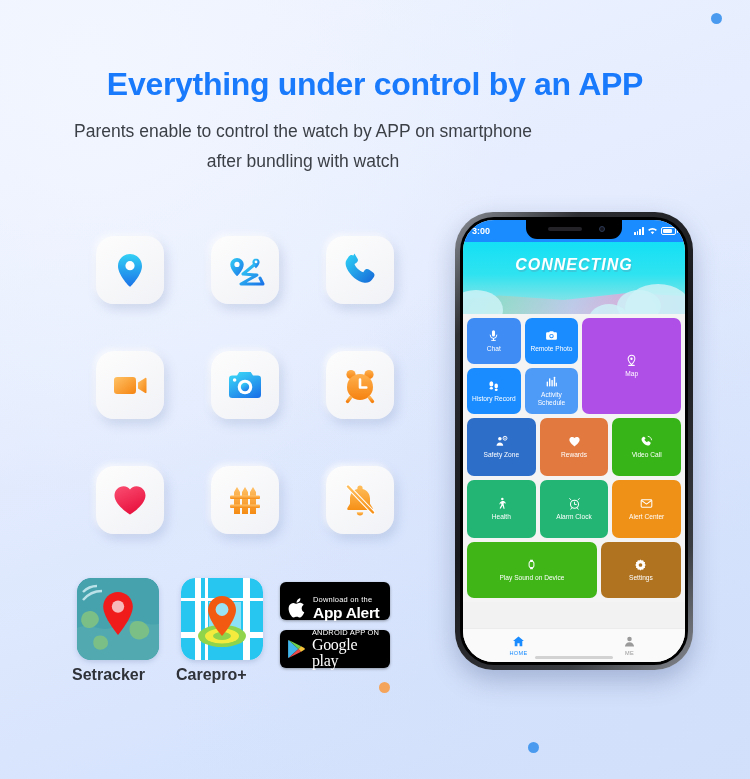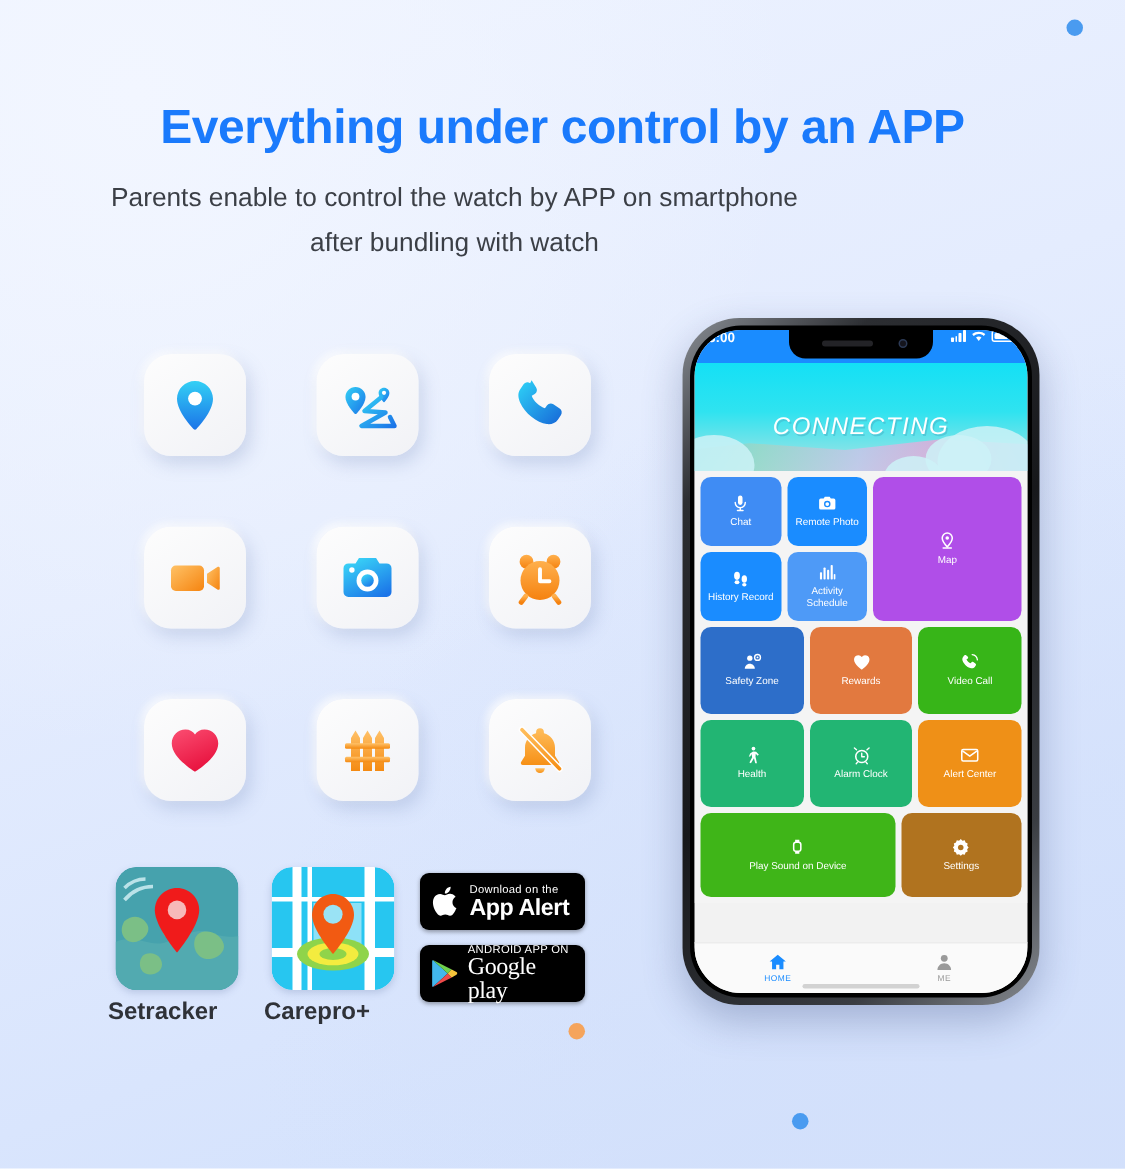--- a/index.html
+++ b/index.html
@@ -95,21 +95,21 @@
   .notch {
     position: absolute; left: 50%; transform: translateX(-50%); top: 0;
     width: 96px; height: 19px; background: #000;
     border-bottom-left-radius: 11px; border-bottom-right-radius: 11px; z-index: 6;
   }
   .notch .speaker { position:absolute; left:22px; top:7px; width:34px; height:4px; background:#232327; border-radius:2px; }
   .notch .cam { position:absolute; right:17px; top:6px; width:6px; height:6px; border-radius:50%; background:#15151d; border:1px solid #2c3a55; }
 
   .statusbar {
     position: relative; height: 22px; background: #1a8cff; color: #fff;
-    display: flex; align-items: flex-start; justify-content: space-between;
+    display: flex; align-items: center; justify-content: space-between;
     padding: 0 9px; font-size: 9px; font-weight: bold; z-index: 5;
   }
   .sb-icons { display: flex; align-items: flex-end; gap: 3px; }
   .bars { display: flex; align-items: flex-end; gap: 1px; height: 8px; }
   .bars i { width: 1.8px; background: #fff; display: block; border-radius: .5px; }
   .bars i:nth-child(1){height:3px} .bars i:nth-child(2){height:4.5px}
   .bars i:nth-child(3){height:6px} .bars i:nth-child(4){height:8px}
   .batt { width: 15px; height: 8px; border: 1px solid #fff; border-radius: 2px; position: relative; }
   .batt::after { content:""; position:absolute; right:-3px; top:2px; width:1.5px; height:3px; background:#fff; border-radius:0 1px 1px 0;}
   .batt span { position:absolute; left:1px; top:1px; bottom:1px; width:9px; background:#fff; border-radius:1px;}
@@ -118,24 +118,23 @@
     position: relative; height: 72px; overflow: hidden;
     background: linear-gradient(180deg,#14e0f5 0%, #2fe3f0 45%, #7ae3e8 78%, #a5e9ea 100%);
   }
   .banner .hill { position:absolute; bottom:0; left:-10%; width:120%; height:32px;
     background: linear-gradient(100deg, #59d6e0 0%, #9ad7c8 25%, #c6c5e8 50%, #e2a9d8 70%, #a9c9ef 100%);
     clip-path: polygon(0 62%, 22% 42%, 46% 56%, 70% 34%, 100% 48%, 100% 100%, 0 100%);
     opacity: .85; }
   .banner .cl { position:absolute; background:#cdf2f7; border-radius:50%; opacity:.85; }
   .banner .bt {
     position: absolute; left: 0; right: 0; top: 14px; text-align: center;
-    color: #fff; font-size: 16px; font-weight: normal; font-style: italic;
+    color: #fff; font-size: 16px; font-weight: bold; font-style: italic;
     line-height: 18px; letter-spacing: 1px;
     text-shadow: 1px 1.5px 0 rgba(70,180,200,0.55);
-    margin-top: 20px;
   }
 
   .grid-area { padding: 4px; background: #f4f4f4; }
   .row { display: flex; gap: 4px; margin-bottom: 4px; }
   .tile {
     border-radius: 7px; color: #fff;
     display: flex; flex-direction: column; align-items: center; justify-content: center;
     font-size: 6.6px; text-align: center; line-height: 8px; gap: 3px;
   }
   .tile svg { width: 13px; height: 13px; display:block; }
@@ -361,21 +360,21 @@
           <ellipse cx="41" cy="58" rx="24" ry="11" fill="#8fd44a"></ellipse>
           <ellipse cx="41" cy="58" rx="17" ry="7.5" fill="#f3ec3f"></ellipse>
           <ellipse cx="41" cy="58" rx="9" ry="4" fill="#8fd44a"></ellipse>
           <path d="M41 18c-7.7 0-14 6.3-14 14 0 10 14 26 14 26s14-16 14-26c0-7.7-6.3-14-14-14z" fill="#f25a12"></path>
           <circle cx="41" cy="31.5" r="6.4" fill="#9ae3f5"></circle>
         </svg>
       </div>
       <div class="cap">Carepro+</div>
     </div>
 
-    <div class="badge" style="left:208px; top:4px;">
+    <div class="badge" style="left:208px; top:4px;align-items:flex-end;">
       <svg viewBox="0 0 24 28" width="20" height="24">
         <path d="M17.6 14.7c0-3 2.4-4.4 2.5-4.5-1.4-2-3.5-2.3-4.2-2.4-1.8-.2-3.5 1.1-4.4 1.1-.9 0-2.3-1-3.8-1-2 0-3.8 1.1-4.8 2.9-2 3.5-.5 8.7 1.5 11.6 1 1.4 2.1 3 3.6 2.9 1.5-.1 2-.9 3.8-.9s2.3.9 3.8.9c1.6 0 2.6-1.4 3.5-2.8 1.1-1.6 1.6-3.2 1.6-3.3-.1 0-3.1-1.2-3.1-4.5z" fill="#fff"></path>
         <path d="M14.9 5.9c.8-1 1.3-2.3 1.2-3.7-1.2 0-2.6.8-3.4 1.8-.7.9-1.4 2.3-1.2 3.6 1.3.1 2.6-.7 3.4-1.7z" fill="#fff"></path>
       </svg>
       <div class="bl">
         <span class="t1">Download on the</span>
         <span class="t2">App Alert</span>
       </div>
     </div>
 

